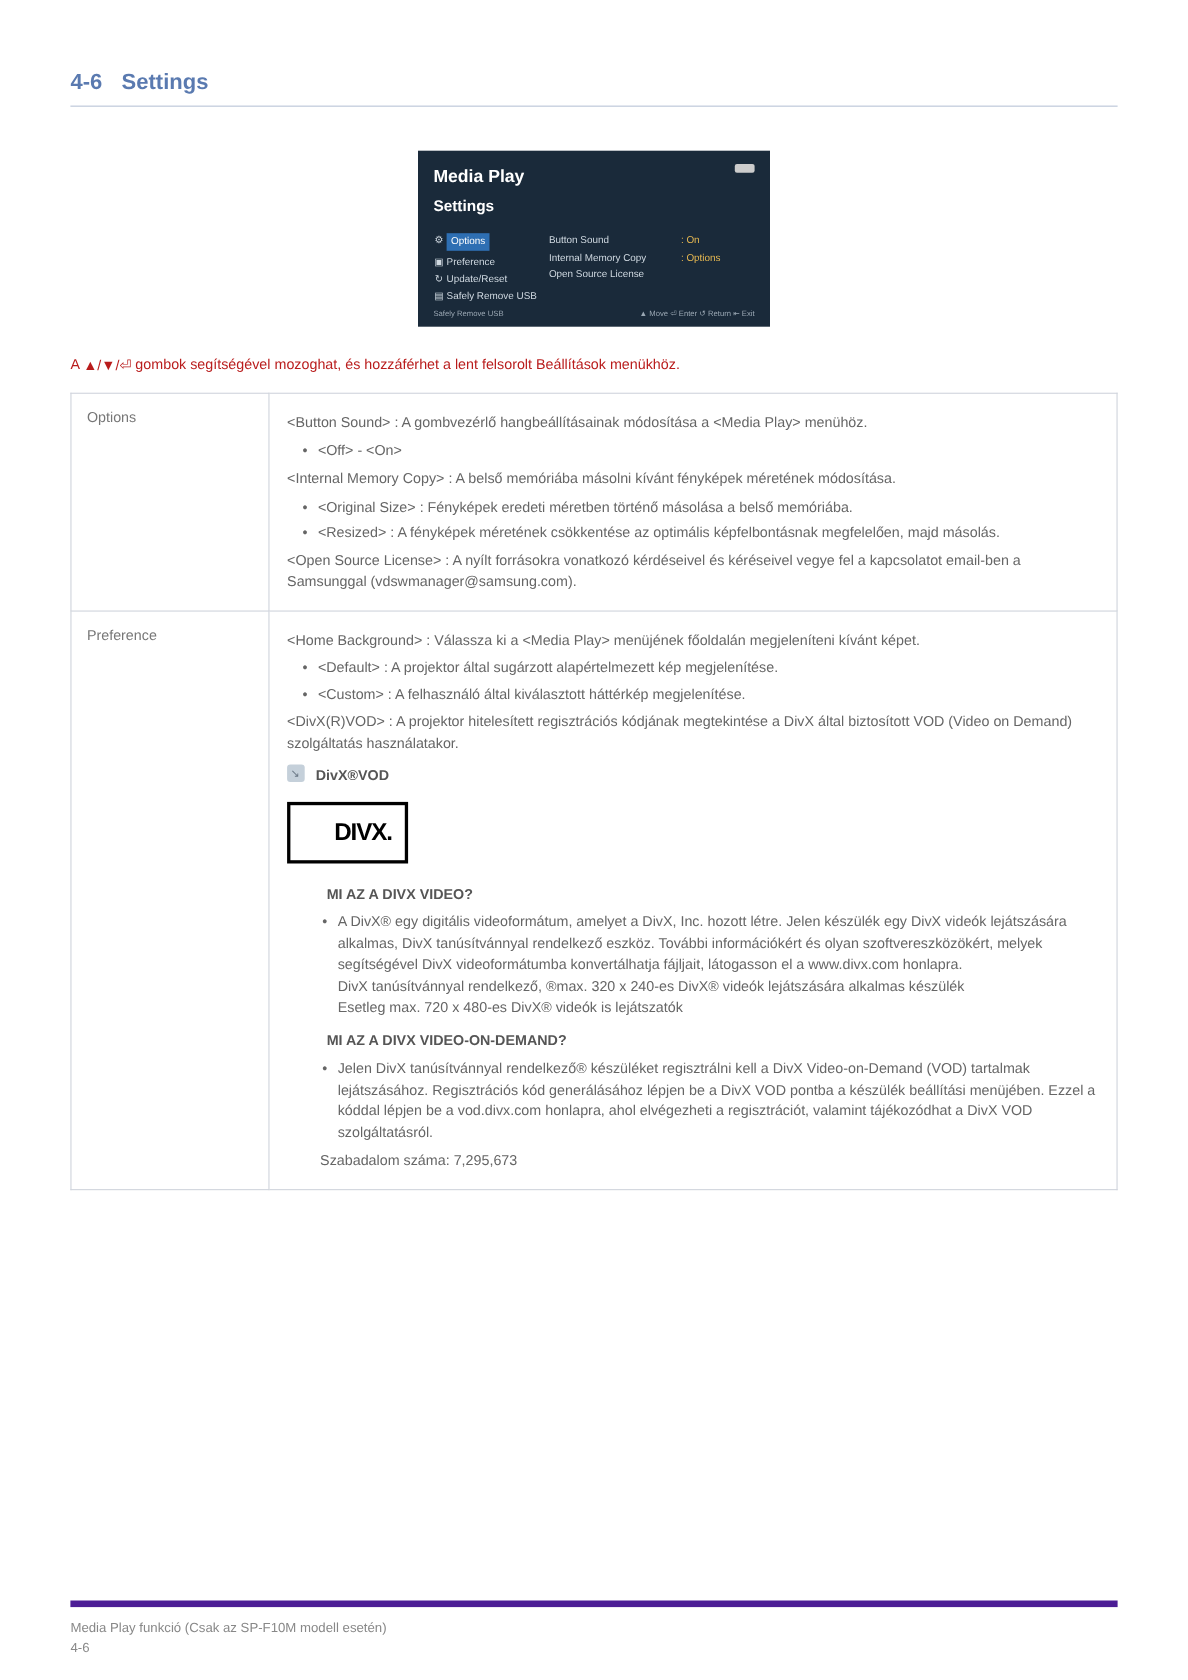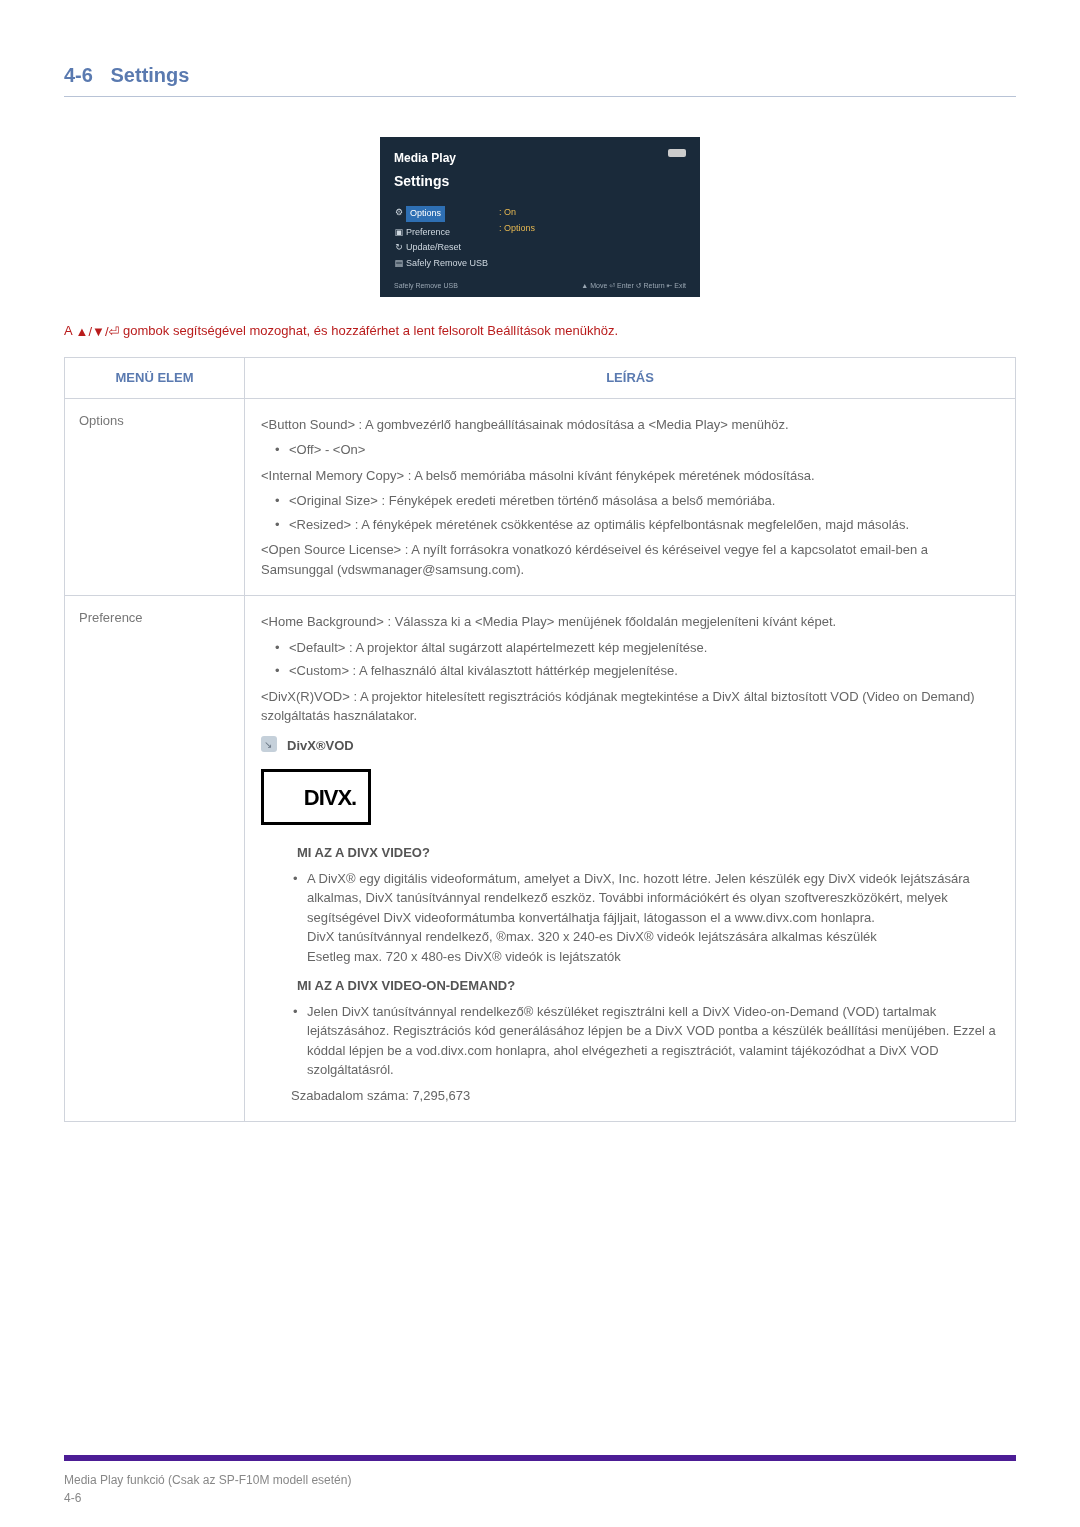--- a/index.html
+++ b/index.html
@@ -33,21 +33,21 @@
 .screenshot {
   width: 320px;
   height: 160px;
   margin: 0 auto 24px auto;
   background: #1a2a3a;
   position: relative;
   font-size: 9px;
   color: #cfd8e0;
   padding: 12px 14px;
 }
-.screenshot .mp-title { font-size: 12px; font-weight: bold; color: #fff; }
+.screenshot .mp-title { font-size: 16px; font-weight: bold; color: #fff; }
 .screenshot .mp-sub { font-size: 14px; font-weight: bold; color: #fff; margin-top: 4px; }
 .screenshot .mp-body { display: flex; margin-top: 14px; }
 .screenshot .mp-left { width: 105px; }
 .screenshot .mp-left .sel { background: #2e6fb3; color: #fff; padding: 1px 4px; display: inline-block; margin-bottom: 2px;}
 .screenshot .mp-left div { margin-bottom: 2px; padding-left: 12px; position: relative; }
 .screenshot .mp-left .ic { position: absolute; left: 0; top: 0; width: 10px; text-align: center; }
 .screenshot .mp-mid { width: 120px; }
 .screenshot .mp-mid div { margin-bottom: 2px; }
 .screenshot .mp-right { color: #e6b851; }
 .screenshot .mp-right div { margin-bottom: 2px; }
@@ -128,40 +128,41 @@
   <div class="usb-icon"></div>
   <div class="mp-title">Media Play</div>
   <div class="mp-sub">Settings</div>
   <div class="mp-body">
     <div class="mp-left">
       <div><span class="ic">⚙</span><span class="sel">Options</span></div>
       <div><span class="ic">▣</span><span>Preference</span></div>
       <div><span class="ic">↻</span><span>Update/Reset</span></div>
       <div><span class="ic">▤</span><span>Safely Remove USB</span></div>
     </div>
+    <div class="mp-mid">
+      <div>Button Sound</div>
+      <div>Internal Memory Copy</div>
+      <div>Open Source License</div>
+    </div>
     <div class="mp-right">
       <div>: On</div>
       <div>: Options</div>
     </div>
   </div>
   <div class="mp-foot">
     <span>Safely Remove USB</span>
     <span>▲ Move   ⏎ Enter   ↺ Return   ⇤ Exit</span>
   </div>
 </div>
 
 <p class="intro">
   <span>A </span><span class="nav-icons">▲/▼/⏎</span><span> gombok segítségével mozoghat, és hozzáférhet a lent felsorolt Beállítások menükhöz.</span>
 </p>
 
 <div class="table">
-  <div class="row">
-    <div class="cell th">MENÜ ELEM</div>
-    <div class="cell th">LEÍRÁS</div>
-  </div>
 
   <div class="row">
     <div class="cell td-left">Options</div>
     <div class="cell td-right">
       <p>&lt;Button Sound&gt; : A gombvezérlő hangbeállításainak módosítása a &lt;Media Play&gt; menühöz.</p>
       <ul>
           <li>&lt;Off&gt; - &lt;On&gt;</li>
         </ul>
       <p>&lt;Internal Memory Copy&gt; : A belső memóriába másolni kívánt fényképek méretének módosítása.</p>
       <ul>

